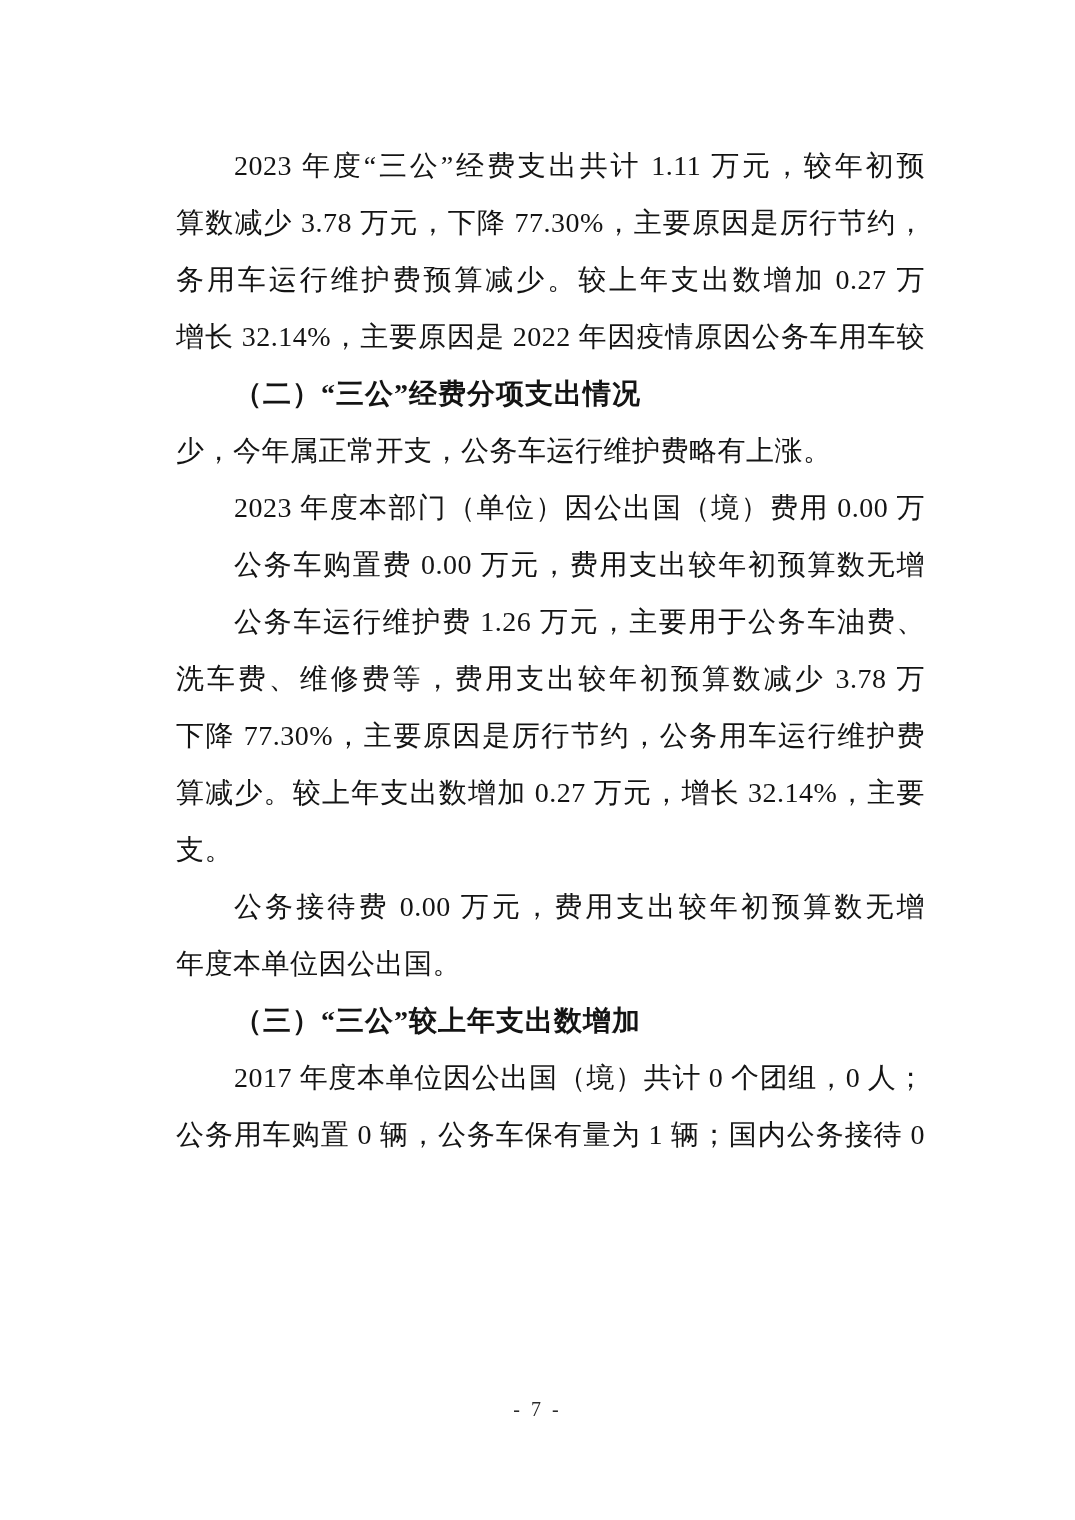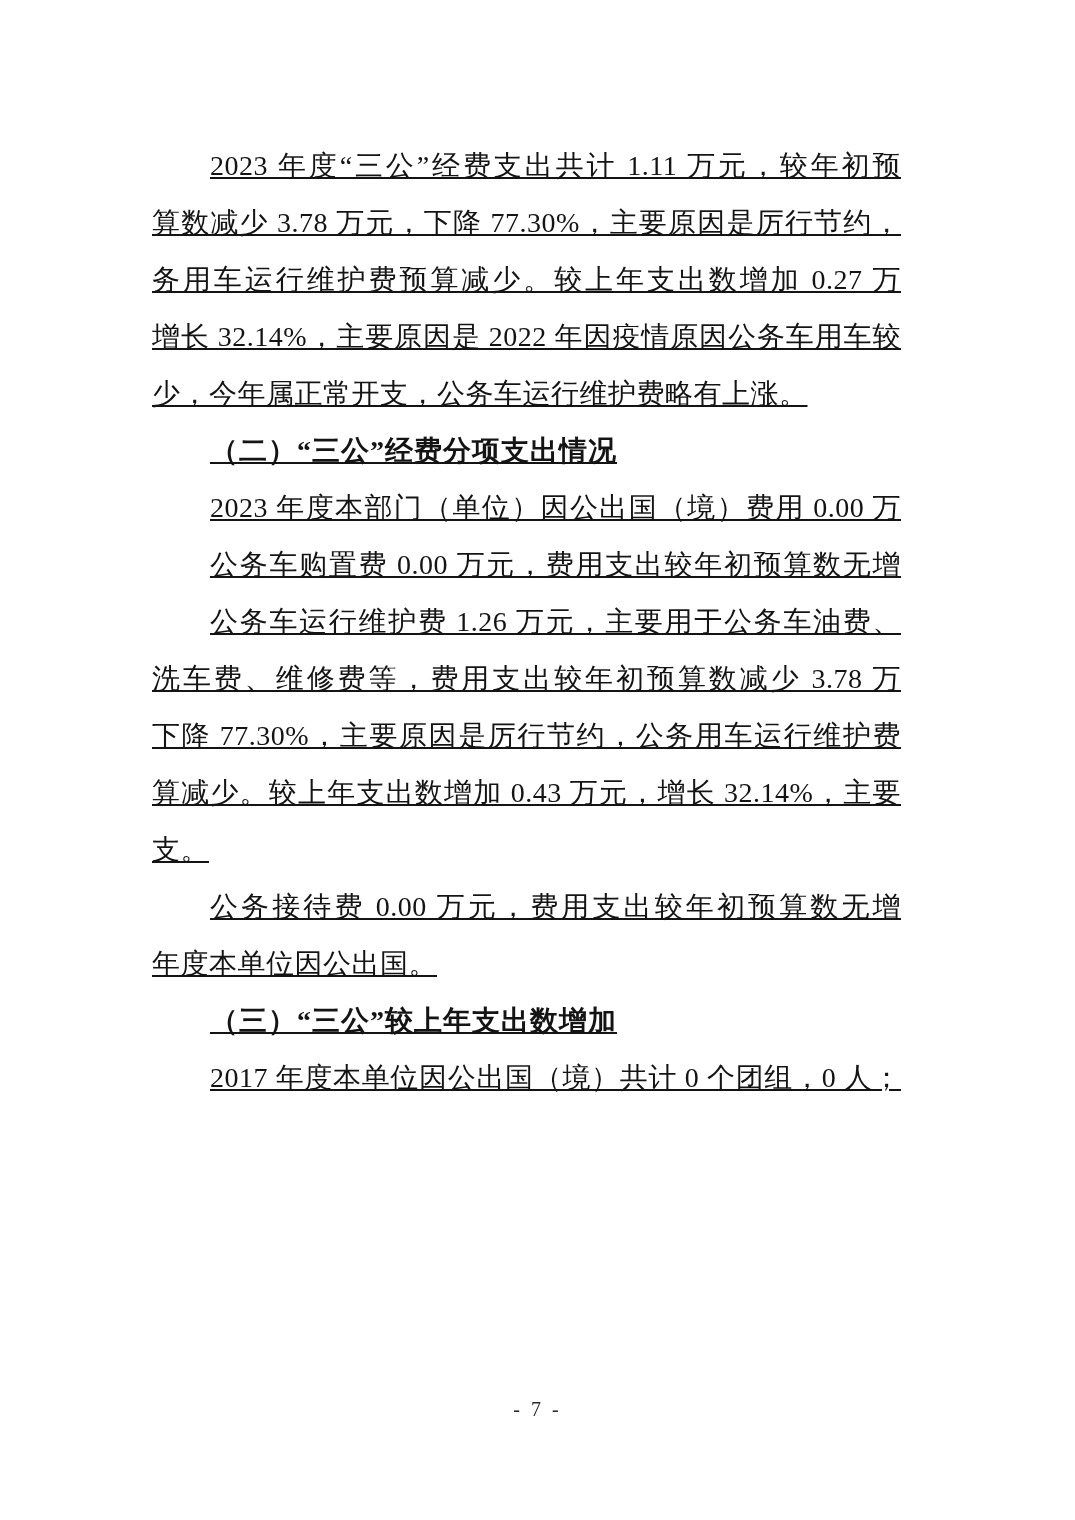--- a/index.html
+++ b/index.html
@@ -10,24 +10,23 @@
     width: 1075px;
     height: 1520px;
     position: relative;
     background: #ffffff;
     color: #141414;
     font-family: "Liberation Serif", "DejaVu Serif", serif;
     overflow: hidden;
   }
   .doc {
     position: absolute;
-    left: 152px;
+    left: 176px;
     top: 137px;
     width: 749px;
-    text-decoration: underline;
   }
   .line {
     font-size: 28px;
     height: 57px;
     line-height: 57px;
     letter-spacing: 0.5px;
     white-space: normal;
     overflow: hidden;
   }
   .fill {
@@ -55,36 +54,37 @@
 </style>
 </head>
 <body>
 
 <div class="doc">
 
   <div class="line indent fill">2023 年度“三公”经费支出共计 1.11 万元，较年初预</div>
   <div class="line fill">算数减少 3.78 万元，下降 77.30%，主要原因是厉行节约，公</div>
   <div class="line fill">务用车运行维护费预算减少。较上年支出数增加 0.27 万元，</div>
   <div class="line fill">增长 32.14%，主要原因是 2022 年因疫情原因公务车用车较</div>
+  <div class="line heading">（二）“三公”经费分项支出情况</div>
+
   <div class="line">少，今年属正常开支，公务车运行维护费略有上涨。</div>
-
-  <div class="line heading">（二）“三公”经费分项支出情况</div>
 
   <div class="line indent fill">2023 年度本部门（单位）因公出国（境）费用 0.00 万元，</div>
 
   <div class="line indent fill">公务车购置费 0.00 万元，费用支出较年初预算数无增减</div>
 
   <div class="line indent fill">公务车运行维护费 1.26 万元，主要用于公务车油费、</div>
   <div class="line fill">洗车费、维修费等，费用支出较年初预算数减少 3.78 万元，</div>
   <div class="line fill">下降 77.30%，主要原因是厉行节约，公务用车运行维护费预</div>
-  <div class="line fill">算减少。较上年支出数增加 0.43 万元，增长 32.14%，主要</div>
+  <div class="line fill">算减少。较上年支出数增加 0.27 万元，增长 32.14%，主要</div>
   <div class="line">支。</div>
 
   <div class="line indent fill">公务接待费 0.00 万元，费用支出较年初预算数无增减，</div>
   <div class="line">年度本单位因公出国。</div>
 
   <div class="line heading">（三）“三公”较上年支出数增加</div>
 
   <div class="line indent fill">2017 年度本单位因公出国（境）共计 0 个团组，0 人；</div>
+  <div class="line fill">公务用车购置 0 辆，公务车保有量为 1 辆；国内公务接待 0</div>
 
 </div>
 
 <div class="footer">- 7 -</div>
 
 </body></html>

